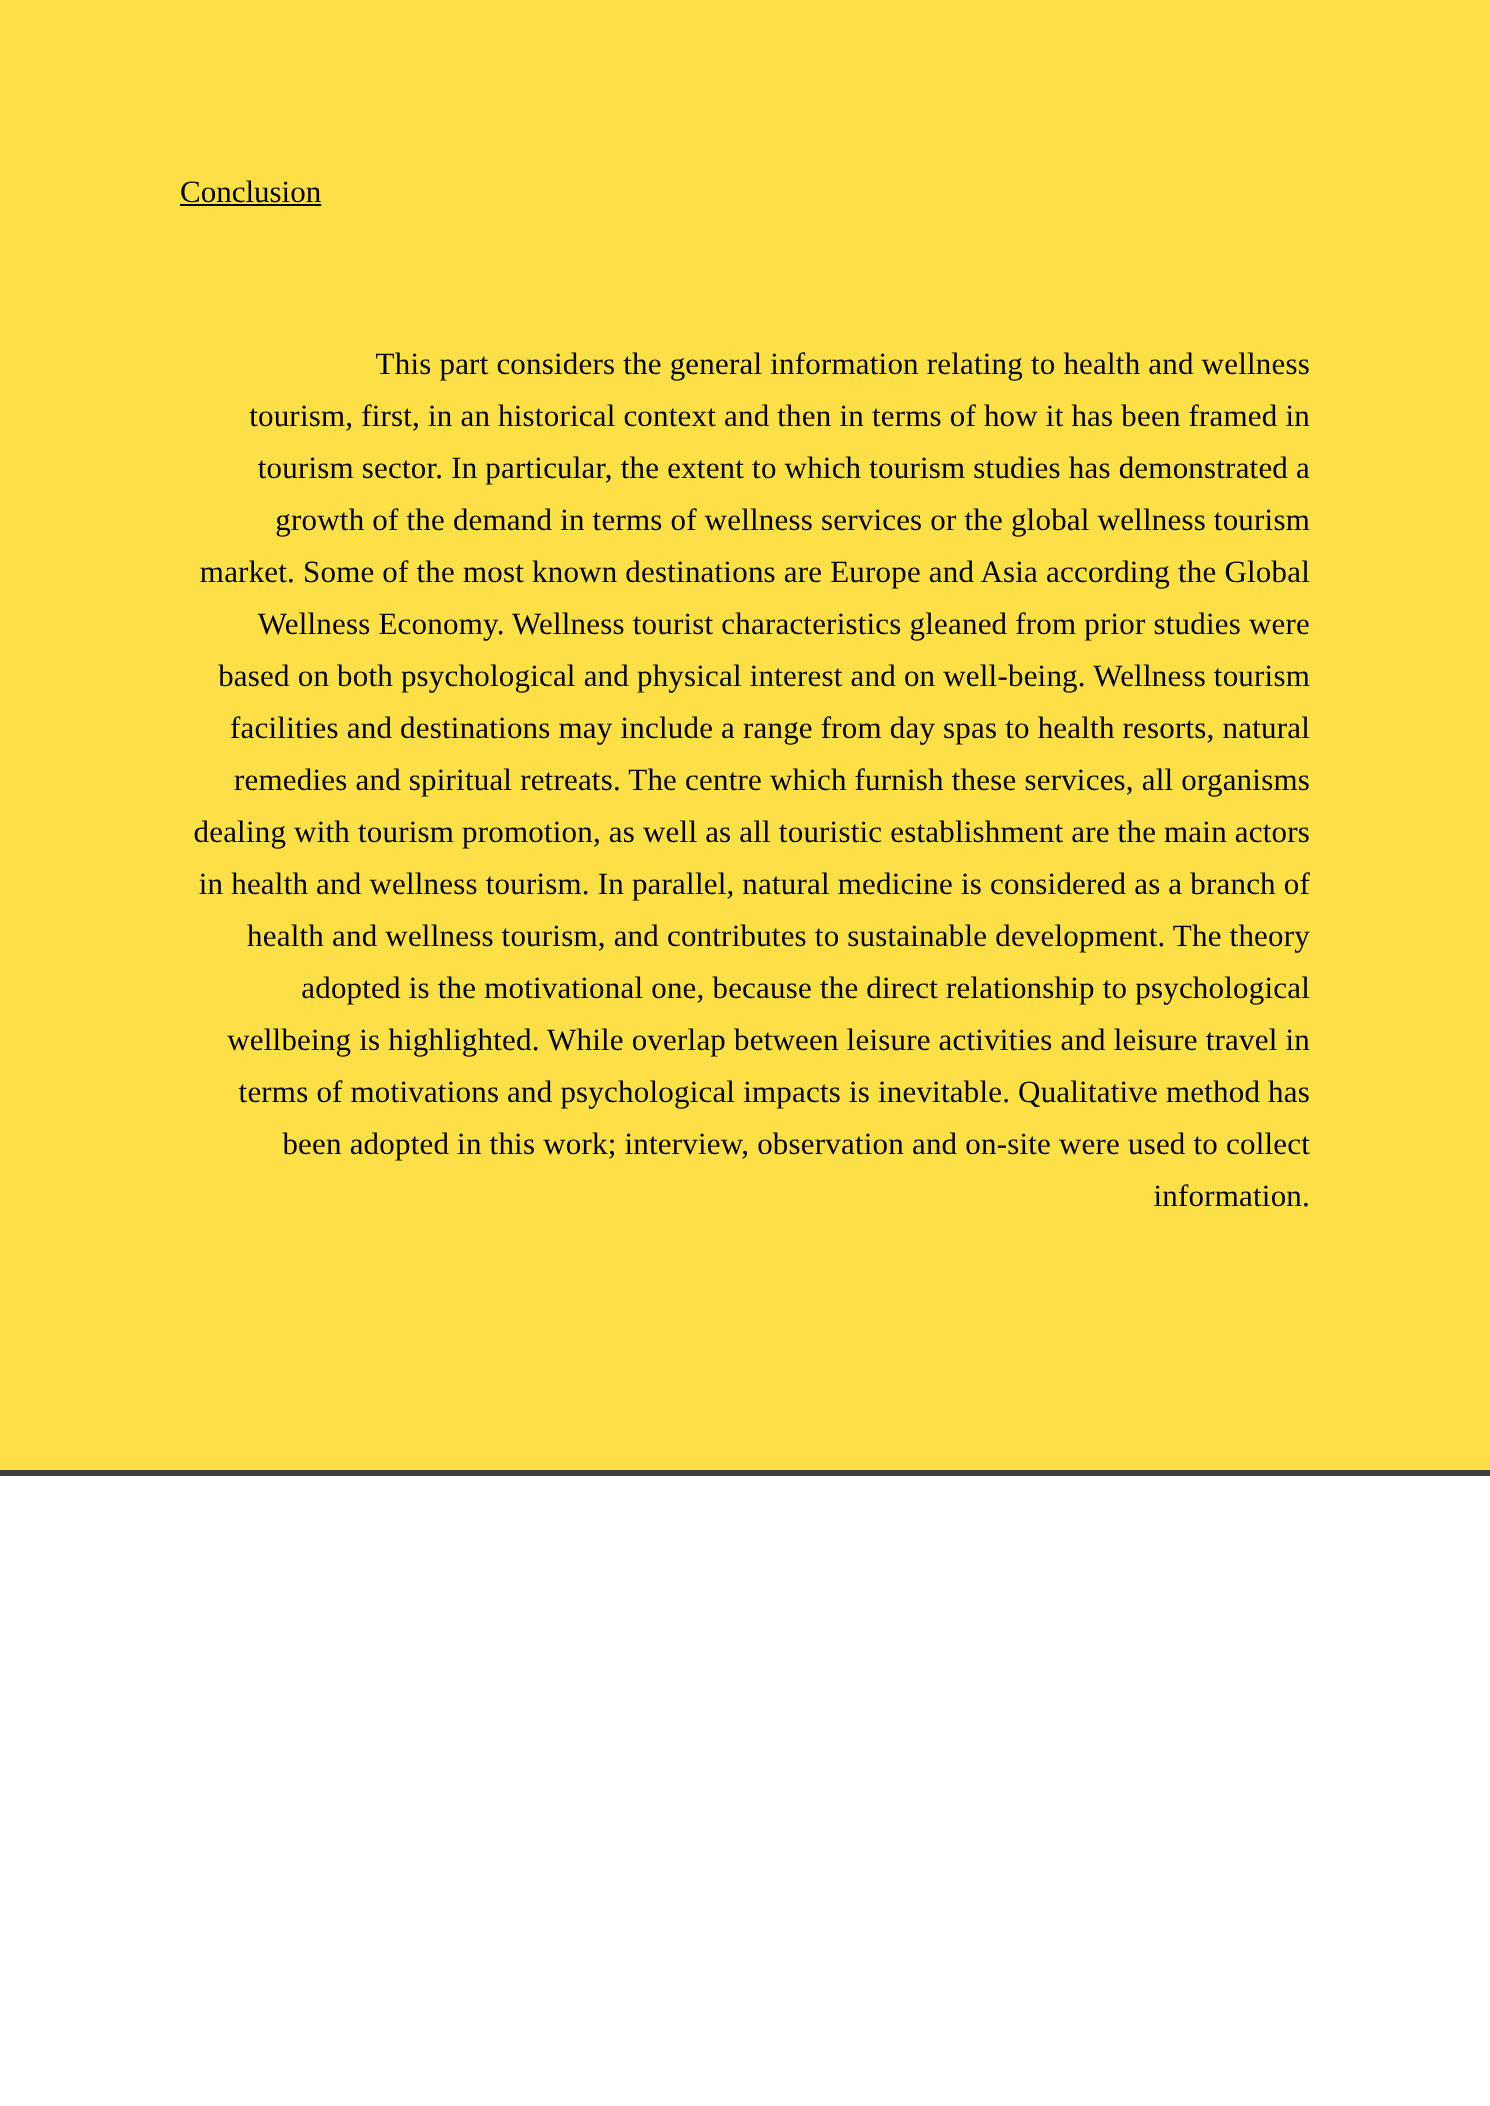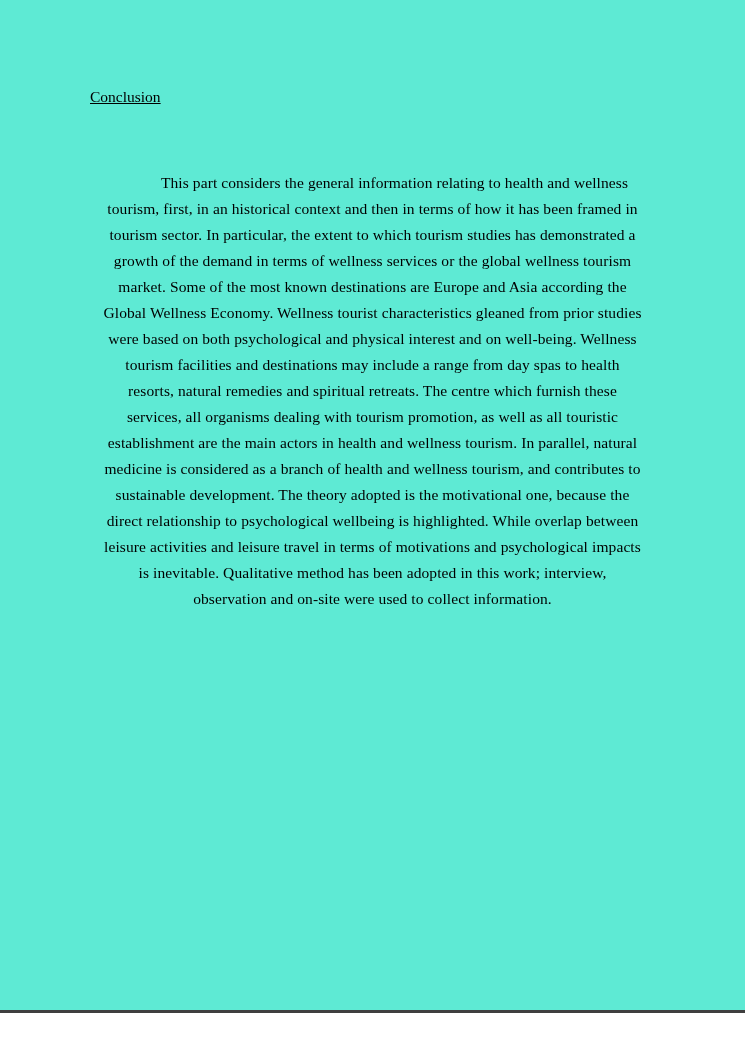--- a/index.html
+++ b/index.html
@@ -3,22 +3,22 @@
 <meta charset="utf-8">
 <style>
   html, body {
     margin: 0;
     padding: 0;
     background: #ffffff;
   }
   .page {
     position: relative;
     width: 745px;
-    height: 1013px;
-    background: #5eead4;
+    height: 738px;
+    background: #fde047;
     font-family: "Liberation Serif", serif;
     color: #000000;
     overflow: hidden;
     box-sizing: border-box;
   }
   .content {
     position: absolute;
     left: 90px;
     right: 90px;
     top: 86px;
@@ -26,23 +26,23 @@
   .heading {
     font-size: 15.5px;
     font-weight: normal;
     text-decoration: underline;
     margin: 0 0 62px 0;
     line-height: 22px;
   }
   .body-text {
     font-size: 15.5px;
     line-height: 26px;
-    text-align: center;
+    text-align: right;
     text-indent: 44px;
-    margin: 12px;
+    margin: 0;
     letter-spacing: 0.1px;
   }
   .page-number {
     position: absolute;
     bottom: 62px;
     left: 0;
     width: 100%;
     text-align: center;
     font-size: 13.5px;
     color: #000000;

